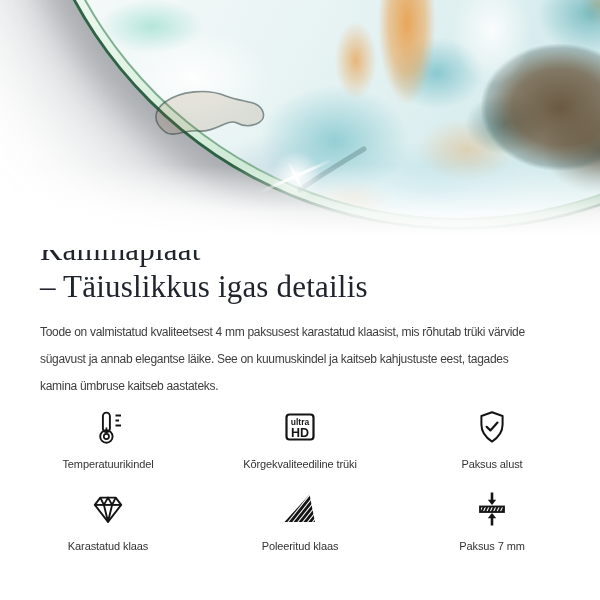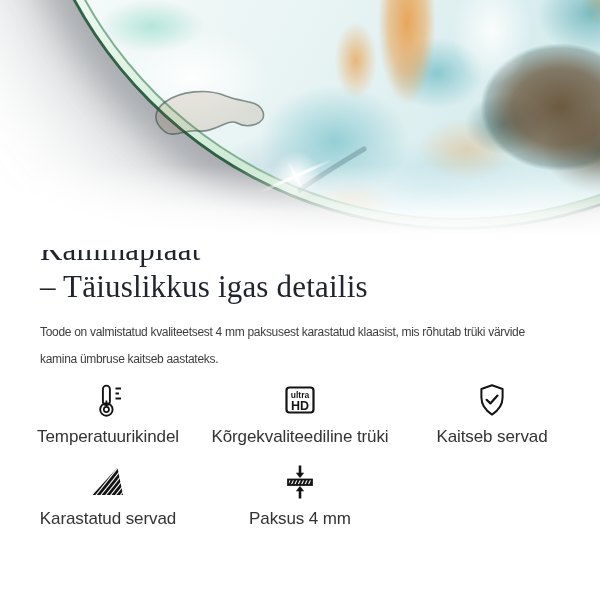--- a/index.html
+++ b/index.html
@@ -52,21 +52,21 @@
   h1 span{display:block;white-space:nowrap;}
   .desc{margin:14px 40px 0 40px;font-size:12px;line-height:27px;color:#3d3d3d;letter-spacing:-.3px;}
   .desc span{display:block;white-space:nowrap;}
 
   
   .features{display:grid;grid-template-columns:repeat(3,1fr);padding:0 12px;margin-top:5px;row-gap:16px;}
   .feature{display:flex;flex-direction:column;align-items:center;}
   .icon-wrap{height:44px;display:flex;align-items:center;justify-content:center;}
   .feature svg{stroke:#141414;}
   .feature svg text{font-family:"Liberation Sans",sans-serif;fill:#141414;stroke:none;}
-  .feature-label{font-size:17px;line-height:14px;margin-top:8px;color:#333333;
+  .feature-label{font-size:11px;line-height:14px;margin-top:8px;color:#333333;
      letter-spacing:-.1px;text-align:center;}
 </style>
 </head>
 <body>
 
 <div class="page">
 
   <section class="hero">
     <div class="plate">
       <div class="plate-edge-light"></div>
@@ -81,20 +81,21 @@
     <div class="hero-fade"></div>
   </section>
 
   <h1>
     <span>Kaminaplaat</span>
     <span>– Täiuslikkus igas detailis</span>
   </h1>
 
   <p class="desc">
     <span>Toode on valmistatud kvaliteetsest 4 mm paksusest karastatud klaasist, mis rõhutab trüki värvide</span>
+    <span>sügavust ja annab elegantse läike. See on kuumuskindel ja kaitseb kahjustuste eest, tagades</span>
     <span>kamina ümbruse kaitseb aastateks.</span>
   </p>
 
   <div class="features">
 
     <div class="feature">
       <div class="icon-wrap">
         <svg width="40" height="40" viewBox="0 0 40 40" fill="none">
           <rect x="14.9" y="5.6" width="7" height="19.5" rx="3.5" stroke-width="1.9"></rect>
           <circle cx="18.4" cy="29.5" r="6.2" stroke-width="1.9"></circle>
@@ -119,44 +120,55 @@
       <div class="feature-label">Kõrgekvaliteediline trüki</div>
     </div>
 
     <div class="feature">
       <div class="icon-wrap">
         <svg width="40" height="40" viewBox="0 0 40 40" fill="none">
           <path d="M20 5.3 L30.6 9 V17.6 C30.6 25.4 26.2 30.6 20 34.6 C13.8 30.6 9.4 25.4 9.4 17.6 V9 Z" stroke-width="2" stroke-linejoin="round"></path>
           <polyline points="14.6,19.8 18.4,23.4 25.5,15.6" stroke-width="2.2" stroke-linecap="round" stroke-linejoin="round"></polyline>
         </svg>
       </div>
-      <div class="feature-label">Kaitseb servad</div>
+      <div class="feature-label">Paksus alust</div>
     </div>
 
+    <div class="feature">
+      <div class="icon-wrap">
+        <svg width="40" height="40" viewBox="0 0 40 40" fill="none" stroke-width="1.9" stroke-linejoin="round">
+          <path d="M12.3 8.6 H27.7 L33.2 15.9 L20 32.8 L6.8 15.9 Z"></path>
+          <path d="M6.8 15.9 H33.2"></path>
+          <path d="M12.3 8.6 L15.9 15.9 L20 8.6 L24.1 15.9 L27.7 8.6"></path>
+          <path d="M15.9 15.9 L20 32.8 L24.1 15.9"></path>
+        </svg>
+      </div>
+      <div class="feature-label">Karastatud klaas</div>
+    </div>
 
     <div class="feature">
       <div class="icon-wrap">
         <svg width="40" height="40" viewBox="0 0 40 40">
           <defs>
               <clipPath id="pe-clip">
                 <path d="M4.5 33 L35 33 L29.5 5.5 Z"></path>
               </clipPath>
             </defs>
           <g clip-path="url(#pe-clip)" stroke="#141414" stroke-width="2.8">
             <line x1="4" y1="35" x2="28" y2="5"></line>
             <line x1="8.9" y1="35" x2="32.9" y2="5"></line>
             <line x1="13.8" y1="35" x2="37.8" y2="5"></line>
             <line x1="18.7" y1="35" x2="42.7" y2="5"></line>
             <line x1="23.6" y1="35" x2="47.6" y2="5"></line>
             <line x1="28.5" y1="35" x2="52.5" y2="5"></line>
             <line x1="33.4" y1="35" x2="57.4" y2="5"></line>
           </g>
         </svg>
       </div>
-      <div class="feature-label">Karastatud servad</div>
+      <div class="feature-label">Poleeritud klaas</div>
     </div>
 
     <div class="feature">
       <div class="icon-wrap">
         <svg width="40" height="40" viewBox="0 0 40 40" fill="none">
           <defs>
               <clipPath id="th-clip">
                 <rect x="8" y="17.5" width="24" height="5.5"></rect>
               </clipPath>
             </defs>
@@ -170,17 +182,17 @@
             <line x1="8.4" y1="25.5" x2="12.9" y2="15.5"></line>
             <line x1="11.8" y1="25.5" x2="16.3" y2="15.5"></line>
             <line x1="15.2" y1="25.5" x2="19.7" y2="15.5"></line>
             <line x1="18.6" y1="25.5" x2="23.1" y2="15.5"></line>
             <line x1="22" y1="25.5" x2="26.5" y2="15.5"></line>
             <line x1="25.4" y1="25.5" x2="29.9" y2="15.5"></line>
             <line x1="28.8" y1="25.5" x2="33.3" y2="15.5"></line>
           </g>
         </svg>
       </div>
-      <div class="feature-label">Paksus 4 mm</div>
+      <div class="feature-label">Paksus 7 mm</div>
     </div>
 
   </div>
 </div>
 
 </body></html>

